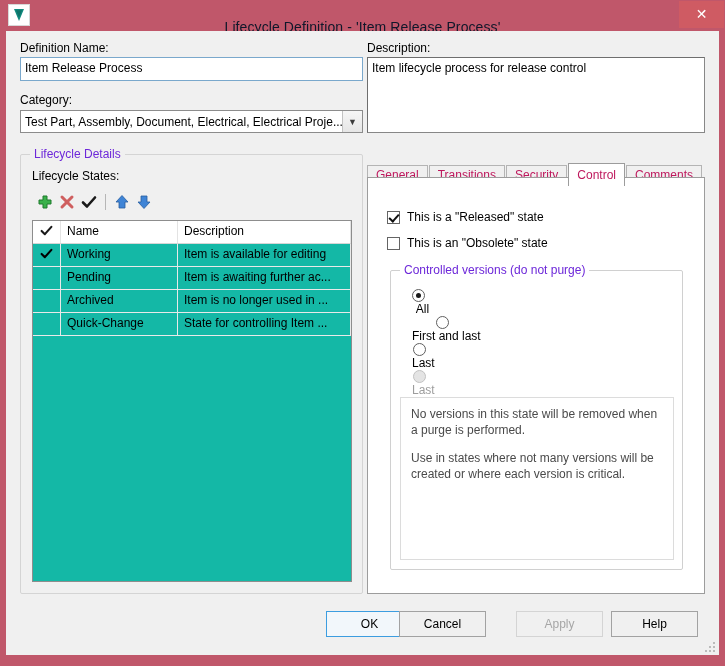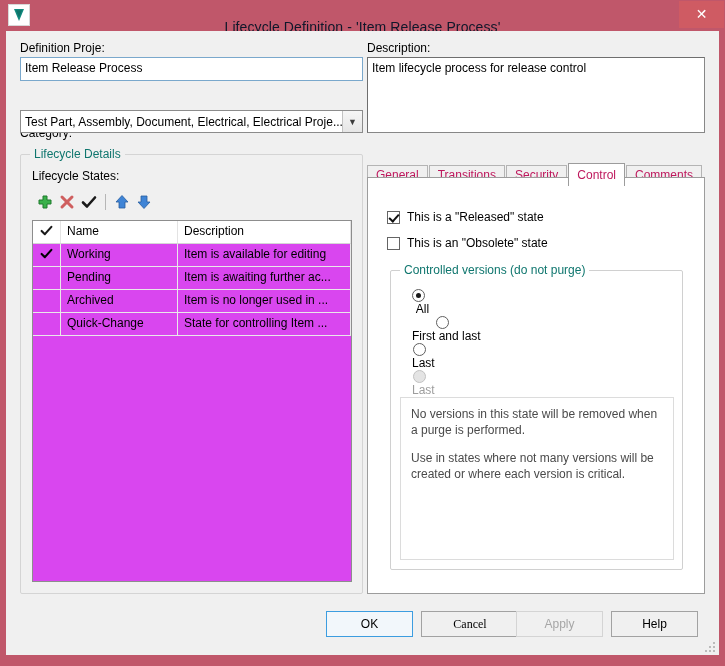--- a/index.html
+++ b/index.html
@@ -134,40 +134,40 @@
     border: 1px solid #d4d4d4;
     border-radius: 2px;
   }
   .groupbox > .gb-title {
     position: absolute;
     top: -8px;
     left: 9px;
     background: #f0f0f0;
     padding: 0 4px;
     font-size: 12px;
-    color: #0f766e;
+    color: #6d28d9;
     white-space: nowrap;
   }
 
   
   .toolbar { position: absolute; display: flex; align-items: center; }
   .tb-btn {
     width: 22px; height: 22px;
     display: flex; align-items: center; justify-content: center;
     cursor: pointer;
   }
   .tb-sep {
     width: 1px; height: 16px; background: #b6b6b6; margin: 0 5px;
   }
 
   
   .listview {
     position: absolute;
     box-sizing: border-box;
-    background: #d946ef;
+    background: #14b8a6;
     border: 1px solid #8d8d8d;
     overflow: hidden;
   }
   .lv-header {
     display: flex;
     height: 22px;
     background: #ffffff;
     border-bottom: 1px solid #d6d6d6;
   }
   .lv-header .hc {
@@ -348,24 +348,24 @@
       <svg width="16" height="16" viewBox="0 0 16 16">
         <path d="M3 2 L13 2 L8 14 Z" fill="#118a7e"></path>
         <path d="M5 3.2 L11 3.2 L8 10.5 Z" fill="#0e7368"></path>
       </svg>
     </div>
     <div class="close-btn">✕</div>
   </div>
 
   <div class="client">
 
-    <div class="lbl" style="left:14px; top:10px;">Definition Proje:</div>
+    <div class="lbl" style="left:14px; top:10px;">Definition Name:</div>
     <div class="textbox" style="left:14px; top:26px; width:343px; height:24px;">Item Release Process</div>
 
-    <div class="lbl" style="left:14px; top:62px;margin-top:33px;">Category:</div>
+    <div class="lbl" style="left:14px; top:62px;">Category:</div>
     <div class="combo" style="left:14px; top:79px; width:343px;">
       <div class="combo-text">Test Part, Assembly, Document, Electrical, Electrical Proje...</div>
       <div class="combo-arrow">▼</div>
     </div>
 
     <div class="lbl" style="left:361px; top:10px;">Description:</div>
     <div class="textbox gray-border" style="left:361px; top:26px; width:338px; height:76px;">Item lifecycle process for release control</div>
 
     <div class="groupbox" style="left:14px; top:123px; width:343px; height:440px;">
       <div class="gb-title">Lifecycle Details</div>
@@ -482,21 +482,21 @@
         </div>
 
         <div class="infobox" style="left:9px; top:126px; width:274px; height:163px;">
           <p>No versions in this state will be removed when a purge is performed.</p>
           <p>Use in states where not many versions will be created or where each version is critical.</p>
         </div>
       </div>
     </div>
 
     <div class="btn default" style="left:320px; top:580px; width:87px;">OK</div>
-    <div class="btn" style="left:415px; top:580px; width:98px;font-family:Liberation Serif, serif;">Cancel</div>
+    <div class="btn" style="left:393px; top:580px; width:87px;">Cancel</div>
     <div class="btn disabled" style="left:510px; top:580px; width:87px;">Apply</div>
     <div class="btn" style="left:605px; top:580px; width:87px;">Help</div>
 
     <div class="grip">
       <i style="right:0px; bottom:0px;"></i>
       <i style="right:4px; bottom:0px;"></i>
       <i style="right:8px; bottom:0px;"></i>
       <i style="right:0px; bottom:4px;"></i>
       <i style="right:4px; bottom:4px;"></i>
       <i style="right:0px; bottom:8px;"></i>

